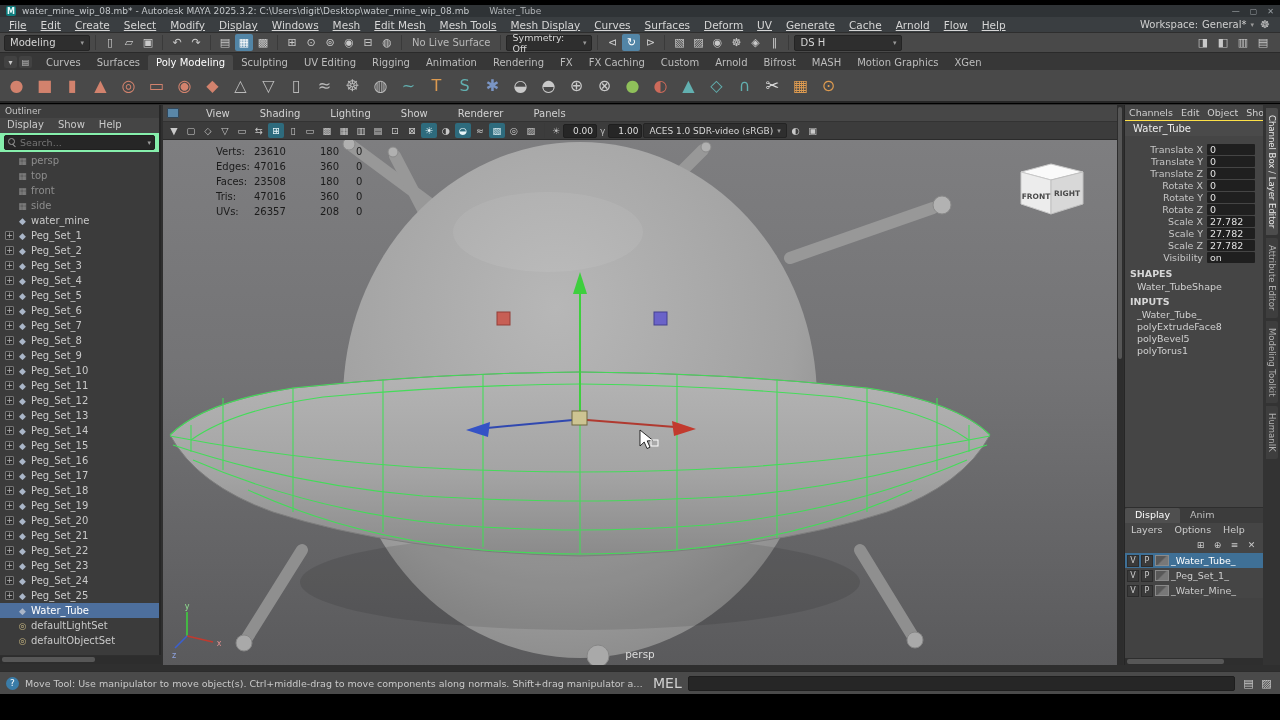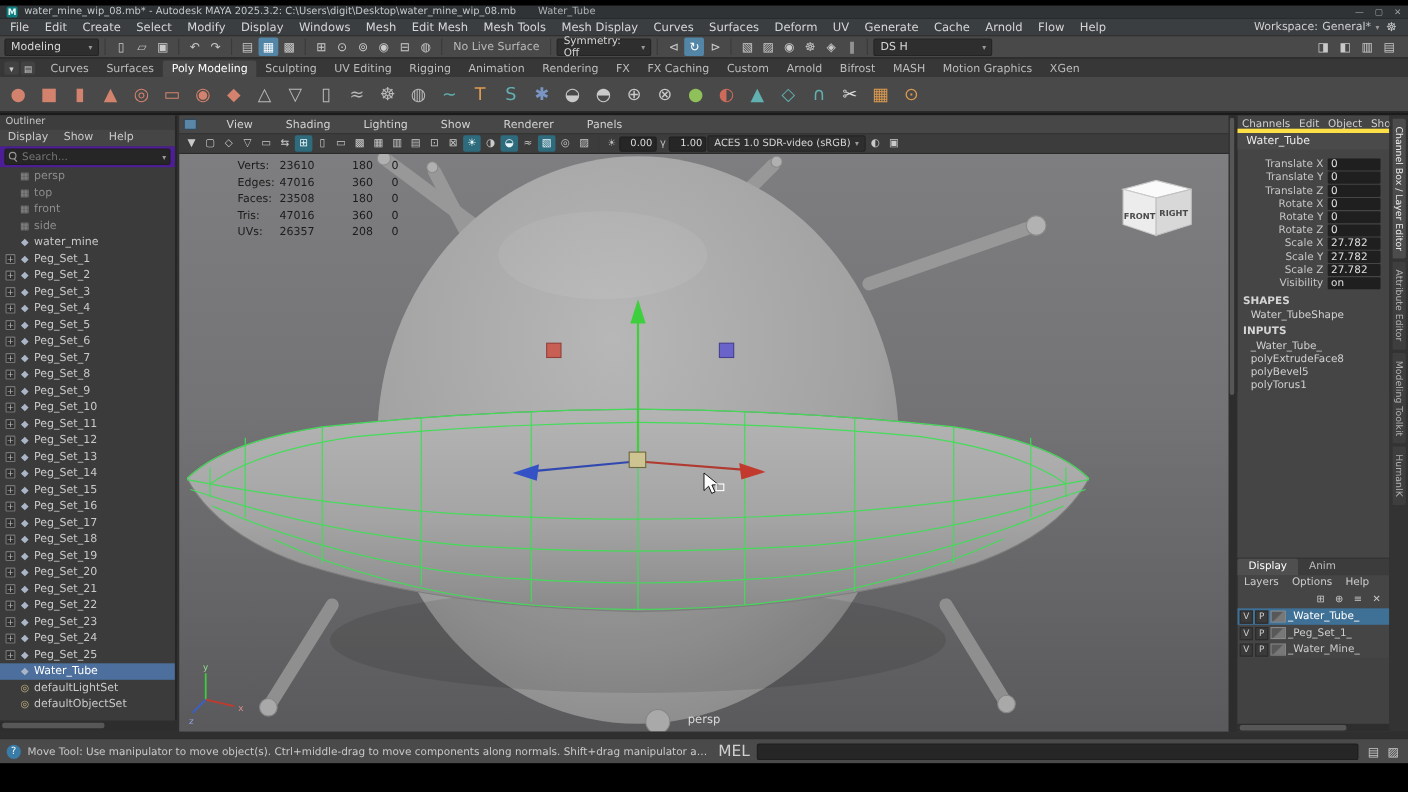--- a/index.html
+++ b/index.html
@@ -13,21 +13,21 @@
               display:flex; align-items:center; gap:6px; padding:0 6px; font-size:9px; color:#c3c7ca; }
   .app-badge { width:10px; height:10px; background:#0e7d7d; color:#eafafa; font-size:8px; font-weight:bold;
                display:flex; align-items:center; justify-content:center; border-radius:2px; }
   .title-text { white-space:nowrap; }
   .title-obj { margin-left:14px; color:#aeb2b5; }
   .win-btns { margin-left:auto; display:flex; gap:10px; color:#9aa0a4; font-size:8px; }
 
   
   .menubar { position:absolute; top:17px; left:0; right:0; height:15px; background:#3a3e41;
              display:flex; align-items:center; padding-left:2px; }
-  .menubar .menu-item { padding:1px 7px; font-size:10.5px; color:#d6d6d6; cursor:default; }
+  .menubar .menu-item { padding:1px 7px; font-size:10.5px; color:#d6d6d6; cursor:default;text-decoration:underline; }
   .workspace { margin-left:auto; display:flex; align-items:center; gap:4px; padding-right:8px;
                font-size:10px; color:#cfcfcf; }
   .chev { font-size:7px; color:#9a9a9a; }
 
   
   .statusline { position:absolute; top:32px; left:0; right:0; height:21px; background:#494949;
                 border-top:1px solid #2e2e2e; border-bottom:1px solid #2a2a2a;
                 display:flex; align-items:center; padding:0 4px; gap:1px; }
   .sl-group { display:flex; align-items:center; gap:1px; }
   .sl-div { width:1px; height:15px; background:#3a3a3a; margin:0 4px; }
@@ -57,21 +57,21 @@
 
   
   .main { position:absolute; top:104px; left:0; right:0; height:567px; background:#2f2f2f; }
 
   
   .outliner { position:absolute; left:0; top:1px; width:161px; height:550px; background:#3b3b3b;
               border-right:2px solid #262626; display:flex; flex-direction:column; }
   .panel-title { height:13px; background:#3d3d3d; font-size:9px; color:#c3c3c3; padding:1px 5px 0; }
   .panel-menus { height:15px; background:#454545; display:flex; font-size:10px; color:#c9c9c9; }
   .panel-menus .menu-item { padding:1px 7px 0; cursor:default; }
-  .ol-search { display:flex; align-items:center; gap:3px; padding:2px 4px; height:19px; background:#4c1d95; }
+  .ol-search { display:flex; align-items:center; gap:3px; padding:2px 4px; height:19px; background:#86efac; }
   .search-box { flex:1; display:flex; align-items:center; gap:3px; background:#262626;
                 border:1px solid #1f1f1f; height:15px; padding:0 3px; border-radius:2px; }
   .search-box input { flex:1; background:transparent; border:0; outline:0; color:#ddd; font-size:9.5px;
                       font-family:inherit; min-width:0; }
   .mag-icon { width:9px; height:9px; position:relative; flex:none; }
   .mag-icon::before { content:""; position:absolute; width:5px; height:5px; border:1px solid #9a9a9a;
                       border-radius:50%; left:0; top:0; }
   .mag-icon::after { content:""; position:absolute; width:4px; height:1px; background:#9a9a9a;
                      transform:rotate(45deg); left:4px; top:7px; }
   .filter-icon { font-size:7px; color:#9a9a9a; }
@@ -115,21 +115,21 @@
   .hud-v2 { width:36px; }
   .hud-v3 { width:14px; }
   .vp-cam { position:absolute; bottom:5px; left:0; right:0; text-align:center; font-size:10.5px; color:#dcdcdc; }
   .mid-scroll { position:absolute; left:1117px; top:1px; width:6px; height:560px; background:#2d2d2d; }
   .mid-scroll::after { content:""; position:absolute; top:2px; left:1px; width:4px; height:45%;
                        background:#565656; border-radius:2px; }
 
   
   .rightpanel { position:absolute; left:1124px; top:1px; width:139px; height:560px; background:#454545;
                 border-left:1px solid #262626; display:flex; flex-direction:column; font-size:10px; }
-  .cb-menus { height:16px; display:flex; border-bottom:4px solid #fde047; }
+  .cb-menus { height:16px; display:flex; border-bottom:1px solid #fde047; }
   .cb-menus .menu-item { padding:2px 4px 0; font-size:9.5px; color:#cfcfcf; cursor:default; }
   .cb-objname { height:15px; padding:2px 0 0 8px; color:#ececec; font-size:10px; background:#4a4a4a; }
   .cb-attrs { padding-top:8px; }
   .cb-row { display:flex; height:12px; align-items:flex-start; }
   .cb-name { width:82px; text-align:right; padding-right:4px; color:#c6c6c6; font-size:9.5px; white-space:nowrap; }
   .cb-val { width:48px; background:#1f1f1f; height:11px; font-size:9.5px; color:#e0e0e0;
             padding:0 3px; border-radius:1px; cursor:text; }
   .cb-section { font-size:9.5px; font-weight:bold; color:#d6d6d6; padding:4px 0 1px 5px; }
   .cb-node { font-size:9.5px; color:#d0d0d0; padding:1px 0 0 12px; height:12px; cursor:default; }
   .cb-spacer { flex:1; background:#454545; }

